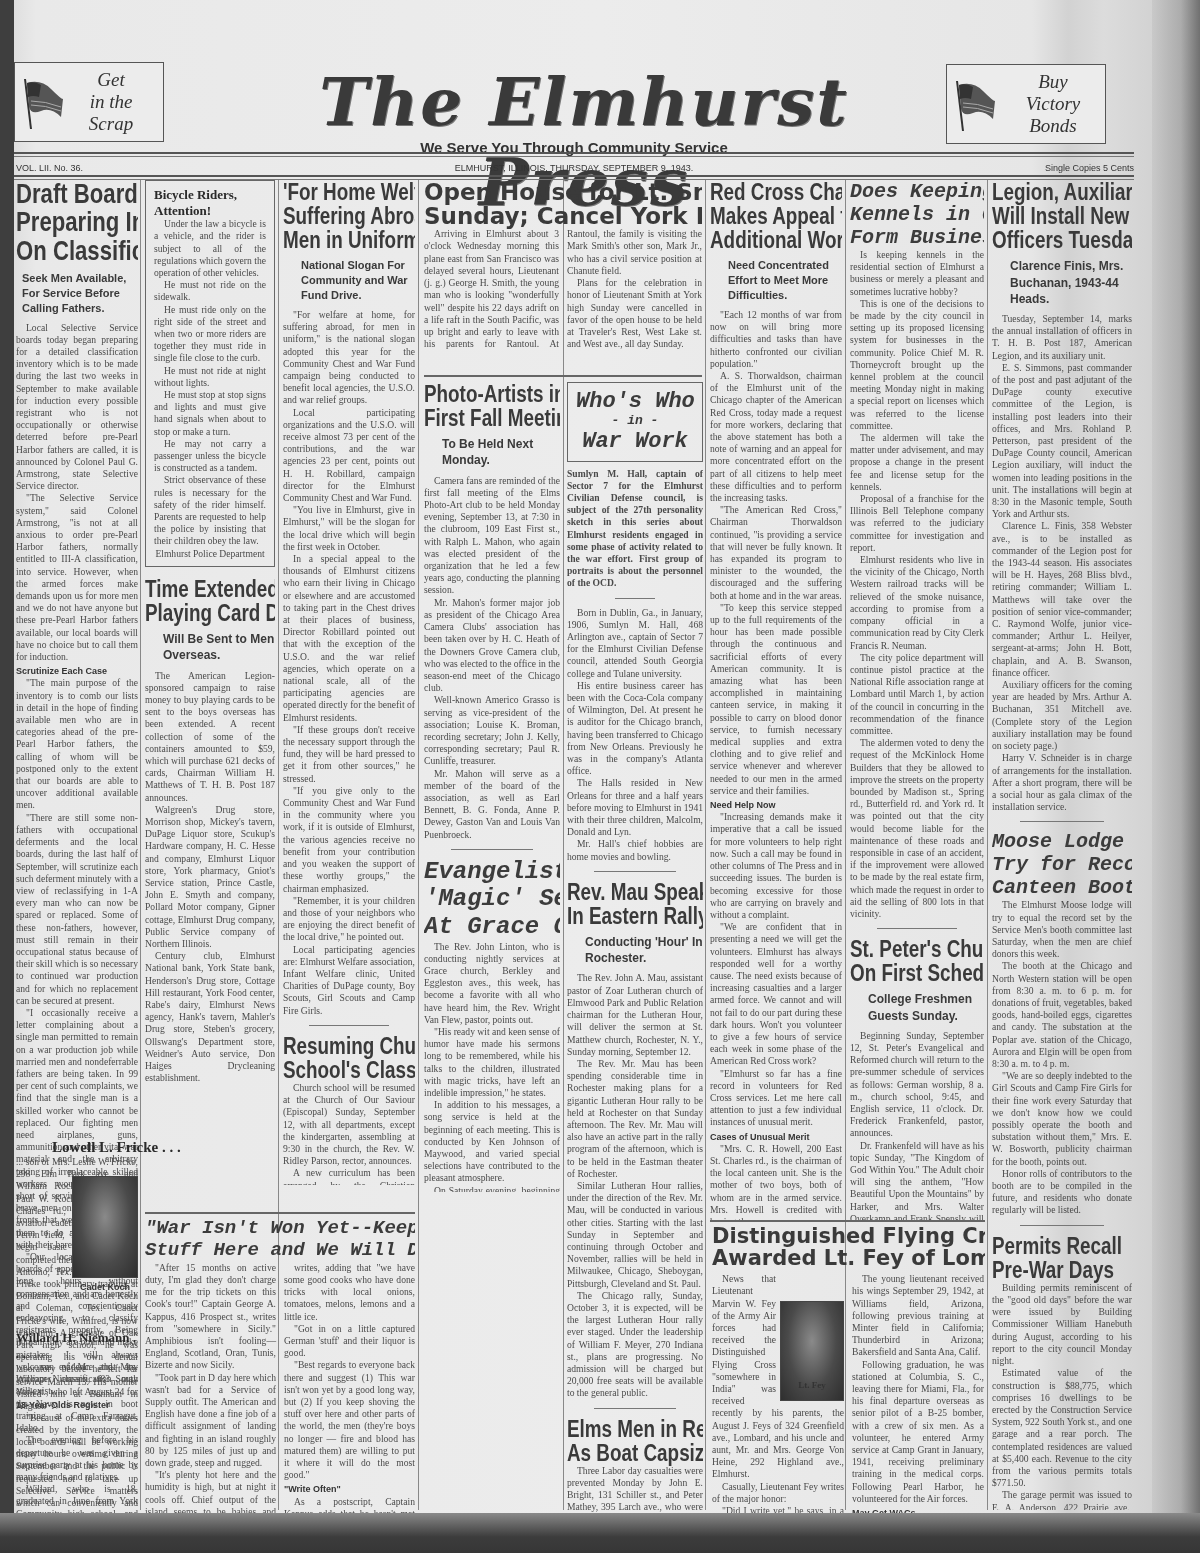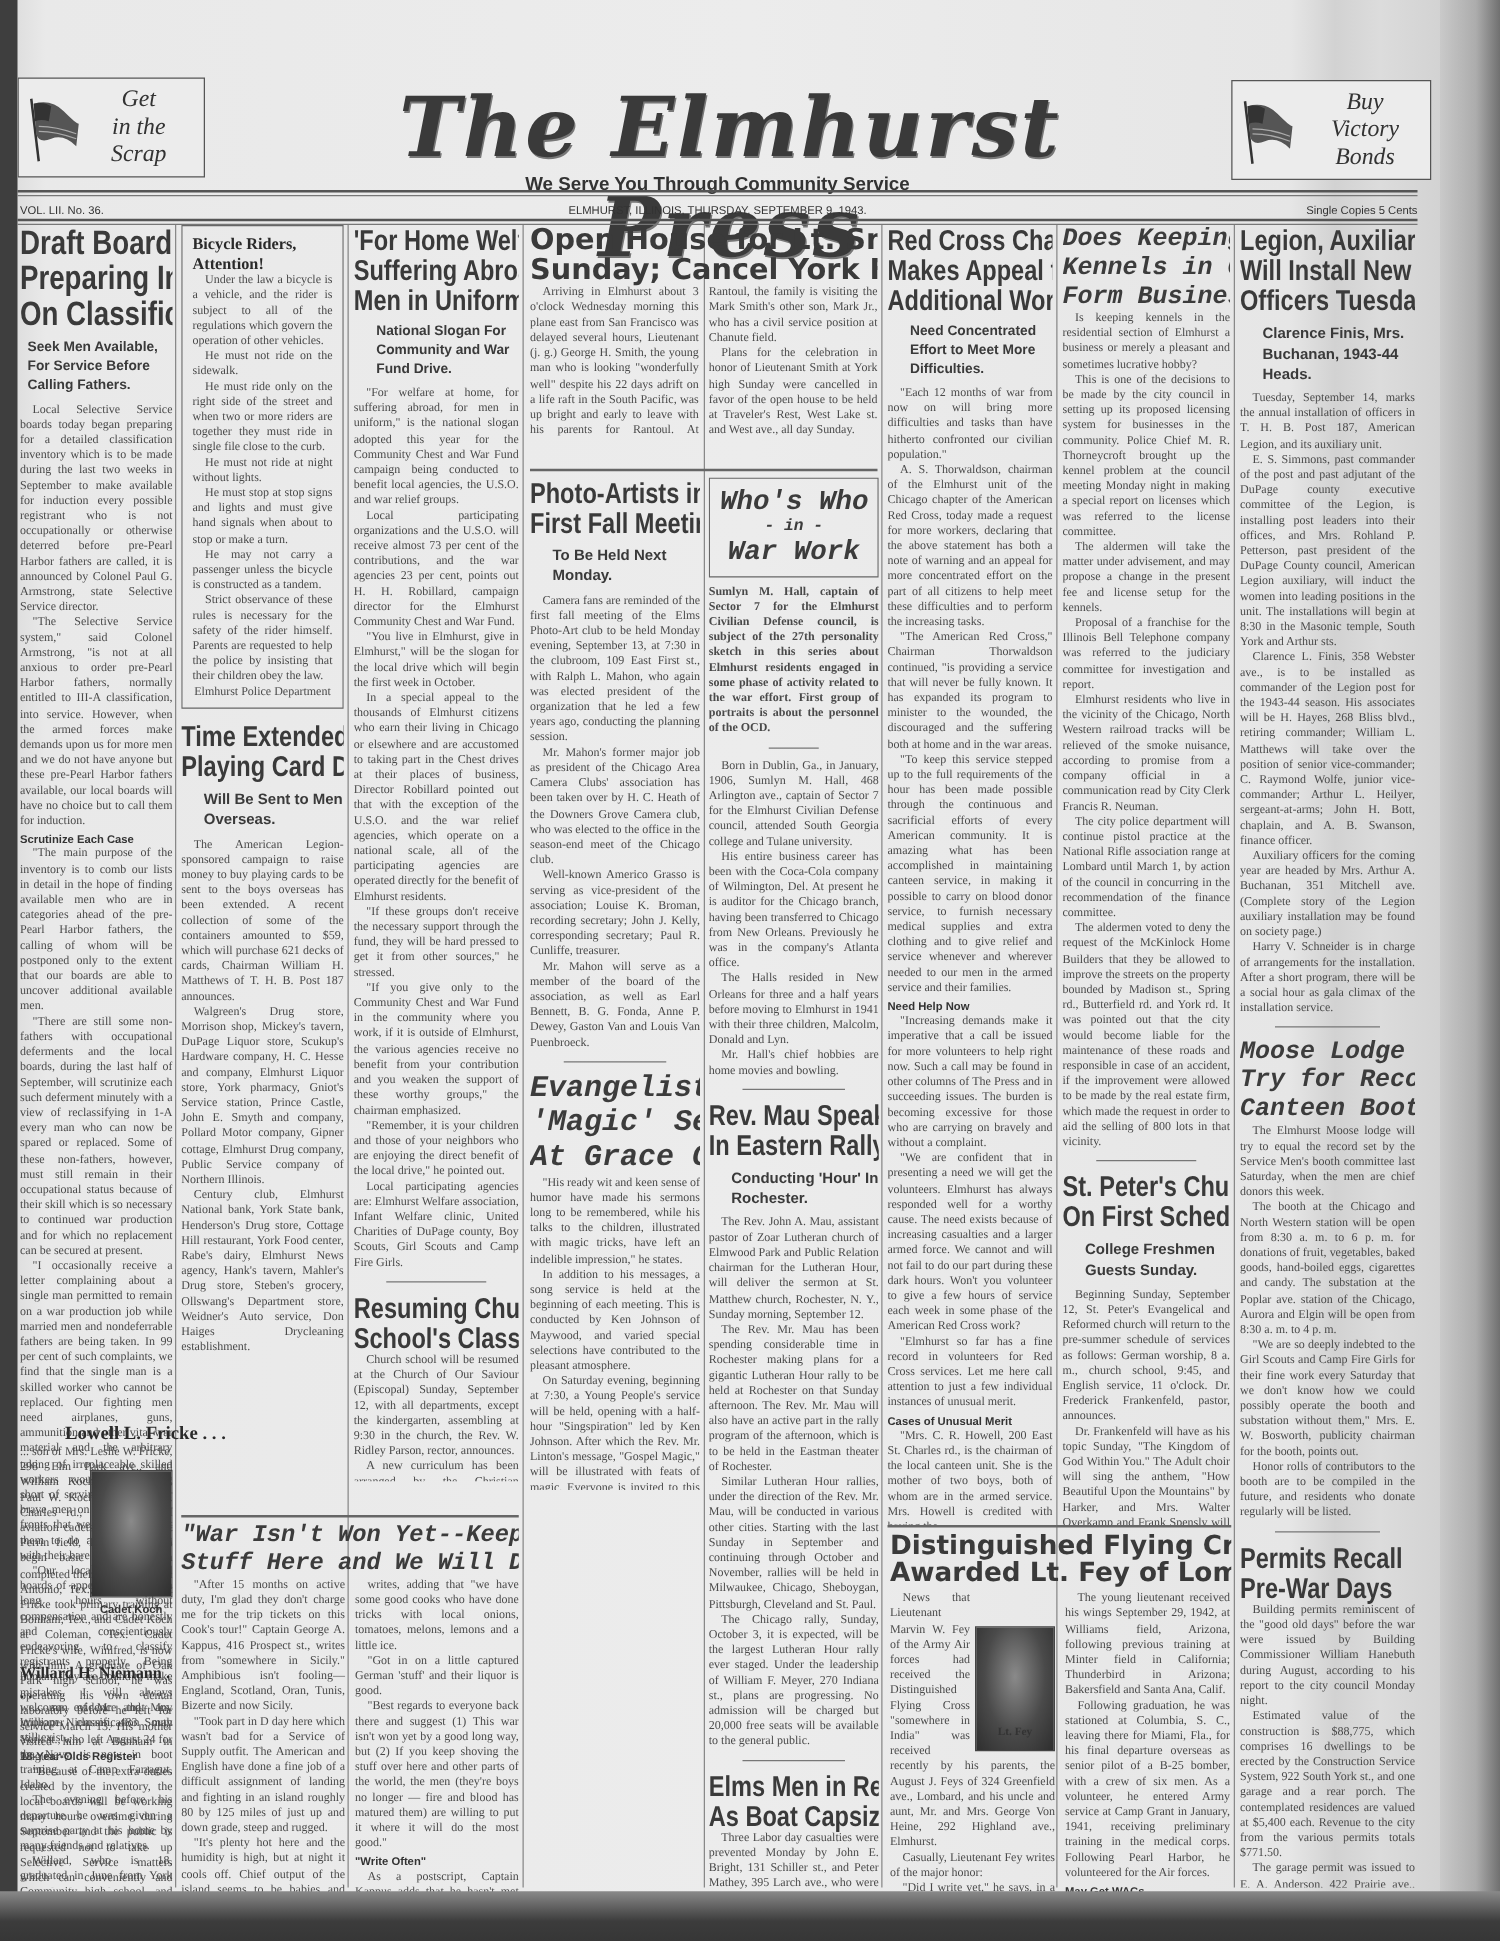--- a/index.html
+++ b/index.html
@@ -11,21 +11,21 @@
     background: linear-gradient(90deg, #d8d8d8 0%, #e9e9e9 3%, #ececec 50%, #e6e6e6 86%, #d2d2d2 89%, #dcdcdc 92%, #c9c9c9 100%);
   }
   .left-bind { position: absolute; left: 0; top: 0; width: 14px; height: 1553px; background: #3e3e3e; }
   .bottom-shadow { position: absolute; left: 0; bottom: 0; width: 1200px; height: 40px; background: linear-gradient(180deg, #8a8a8a, #3c3c3c 60%, #363636); }
   .right-fold { position: absolute; right: 0; top: 0; width: 48px; height: 1520px; background: linear-gradient(90deg, rgba(180,180,180,0.3), rgba(140,140,140,0.5) 60%, rgba(90,90,90,0.8)); }
 
   
   .masthead { position: absolute; left: 14px; top: 62px; width: 1120px; height: 95px; }
   .ear { position: absolute; top: 0; width: 150px; height: 80px; border: 1px solid #555; background: #ececec; }
   .ear.left { left: 0; }
-  .ear.right { left: 932px; top: 2px; width: 160px; margin-left: 39px; }
+  .ear.right { left: 932px; top: 2px; width: 160px; }
   .ear .flag { position: absolute; left: 6px; top: 14px; width: 44px; height: 54px; }
   .ear .ear-text { position: absolute; right: 12px; top: 6px; width: 80px; text-align: center; font-style: italic; font-size: 19px; line-height: 22px; color: #333; font-family: "Liberation Serif", serif; }
   .nameplate { position: absolute; left: 220px; top: 0; width: 700px; text-align: center; font-family: "DejaVu Serif", serif; font-weight: bold; font-size: 66px; letter-spacing: 2px; color: #3a3a3a; line-height: 80px; font-style: italic; text-shadow: 1px 1px 0 #777; }
   .slogan { position: absolute; left: 0; top: 77px; width: 1120px; text-align: center; font-size: 15px; font-weight: bold; font-family: "Liberation Sans", sans-serif; color: #333; }
 
   .rule-double { position: absolute; left: 14px; width: 1120px; border-top: 2px solid #555; border-bottom: 1px solid #777; height: 5px; }
   .dateline { position: absolute; left: 14px; top: 163px; width: 1120px; height: 14px; font-family: "Liberation Sans", sans-serif; font-size: 9px; color: #333; }
   .dateline .vol { position: absolute; left: 2px; }
   .dateline .date { position: absolute; left: 0; width: 1120px; text-align: center; }
   .dateline .price { position: absolute; right: 0; }
@@ -229,20 +229,21 @@
       </div>
     </div>
     <div class="sep"></div>
     <div>
       <div class="hl hl-ital">
         <div>Evangelist Giving</div>
         <div>'Magic' Sermons</div>
         <div>At Grace Church</div>
       </div>
       <div class="body">
+        <p>The Rev. John Linton, who is conducting nightly services at Grace church, Berkley and Eggleston aves., this week, has become a favorite with all who have heard him, the Rev. Wright Van Flew, pastor, points out.</p>
         <p>"His ready wit and keen sense of humor have made his sermons long to be remembered, while his talks to the children, illustrated with magic tricks, have left an indelible impression," he states.</p>
         <p>In addition to his messages, a song service is held at the beginning of each meeting. This is conducted by Ken Johnson of Maywood, and varied special selections have contributed to the pleasant atmosphere.</p>
         <p>On Saturday evening, beginning at 7:30, a Young People's service will be held, opening with a half-hour "Singspiration" led by Ken Johnson. After which the Rev. Mr. Linton's message, "Gospel Magic," will be illustrated with feats of magic. Everyone is invited to this service, which is in charge of the young people of the church.</p>
 
       </div>
     </div>
 
   </div>
 
   <div class="col" style="left:567px; top:382px; width:136px; height:1130px;">

